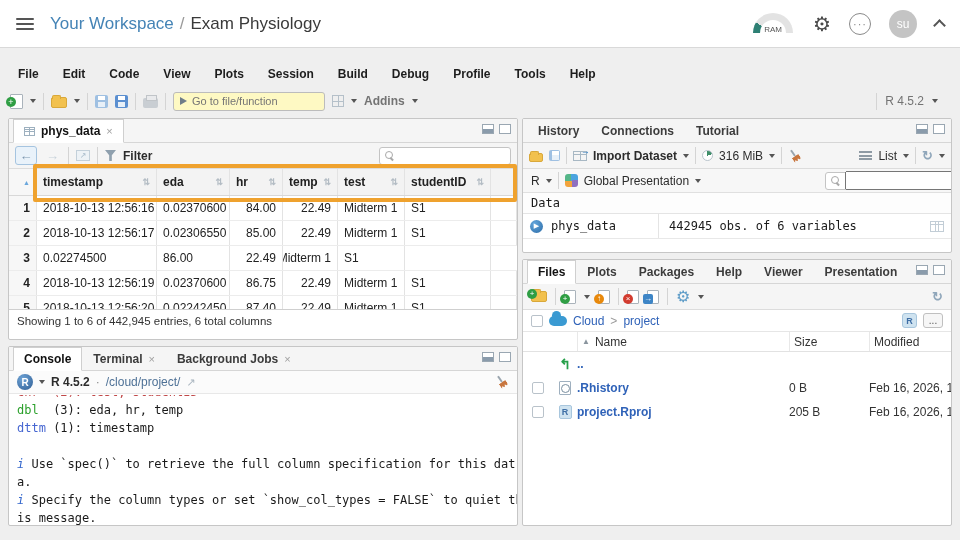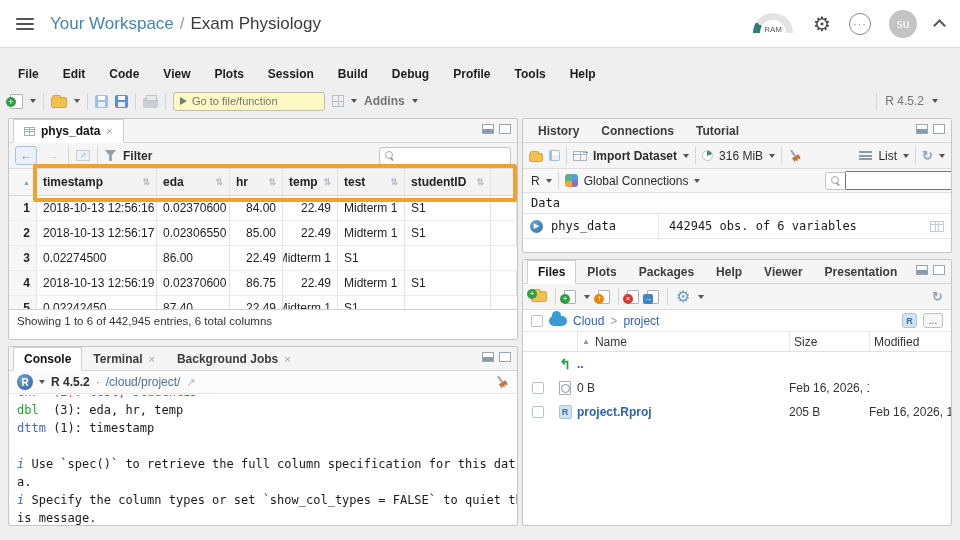--- a/index.html
+++ b/index.html
@@ -312,20 +312,21 @@
         <div class="td">2018-10-13 12:56:19</div>
         <div class="td">0.02370600</div>
         <div class="td">86.75</div>
         <div class="td">22.49</div>
         <div class="td">Midterm 1</div>
         <div class="td">S1</div>
         <div class="td"></div>
       </div>
       <div class="tgrid trow">
         <div class="td">5</div>
+        <div class="td">2018-10-13 12:56:20</div>
         <div class="td">0.02242450</div>
         <div class="td">87.40</div>
         <div class="td">22.49</div>
         <div class="td">Midterm 1</div>
         <div class="td">S1</div>
         <div class="td"></div>
       </div>
     <div class="tgrid trow partial">
       <div class="td"></div>
         <div class="td"></div>
@@ -415,21 +416,21 @@
     <span class="caret"></span>
     <span class="tsep"></span>
     <span class="icon-refresh">↻</span>
     <span class="caret"></span>
   </div>
   <div class="scope-bar">
     <span>R</span>
     <span class="caret"></span>
     <span class="tsep"></span>
     <span class="icon-globe"></span>
-    <span>Global Connections</span>
+    <span>Global Presentation</span>
     <span class="caret"></span>
     <div class="env-search">
       <span class="mag"></span>
       <input style="">
     </div>
   </div>
   <div class="env-section">Data</div>
   <div class="env-row">
       <span class="env-expand">▶</span>
       <span class="env-name">phys_data</span>
@@ -522,20 +523,21 @@
         <div></div>
         <div></div>
       </div>
       <div class="files-grid file-row">
         <div class="cell-center">
           <span class="checkbox"></span>
         </div>
         <div class="cell-center">
           <span class="icon-historyfile"></span>
         </div>
+        <div class="file-name">.Rhistory</div>
         <div>0 B</div>
         <div>Feb 16, 2026, 1</div>
       </div>
       <div class="files-grid file-row">
         <div class="cell-center">
           <span class="checkbox"></span>
         </div>
         <div class="cell-center">
           <span class="icon-rproj">R</span>
         </div>

